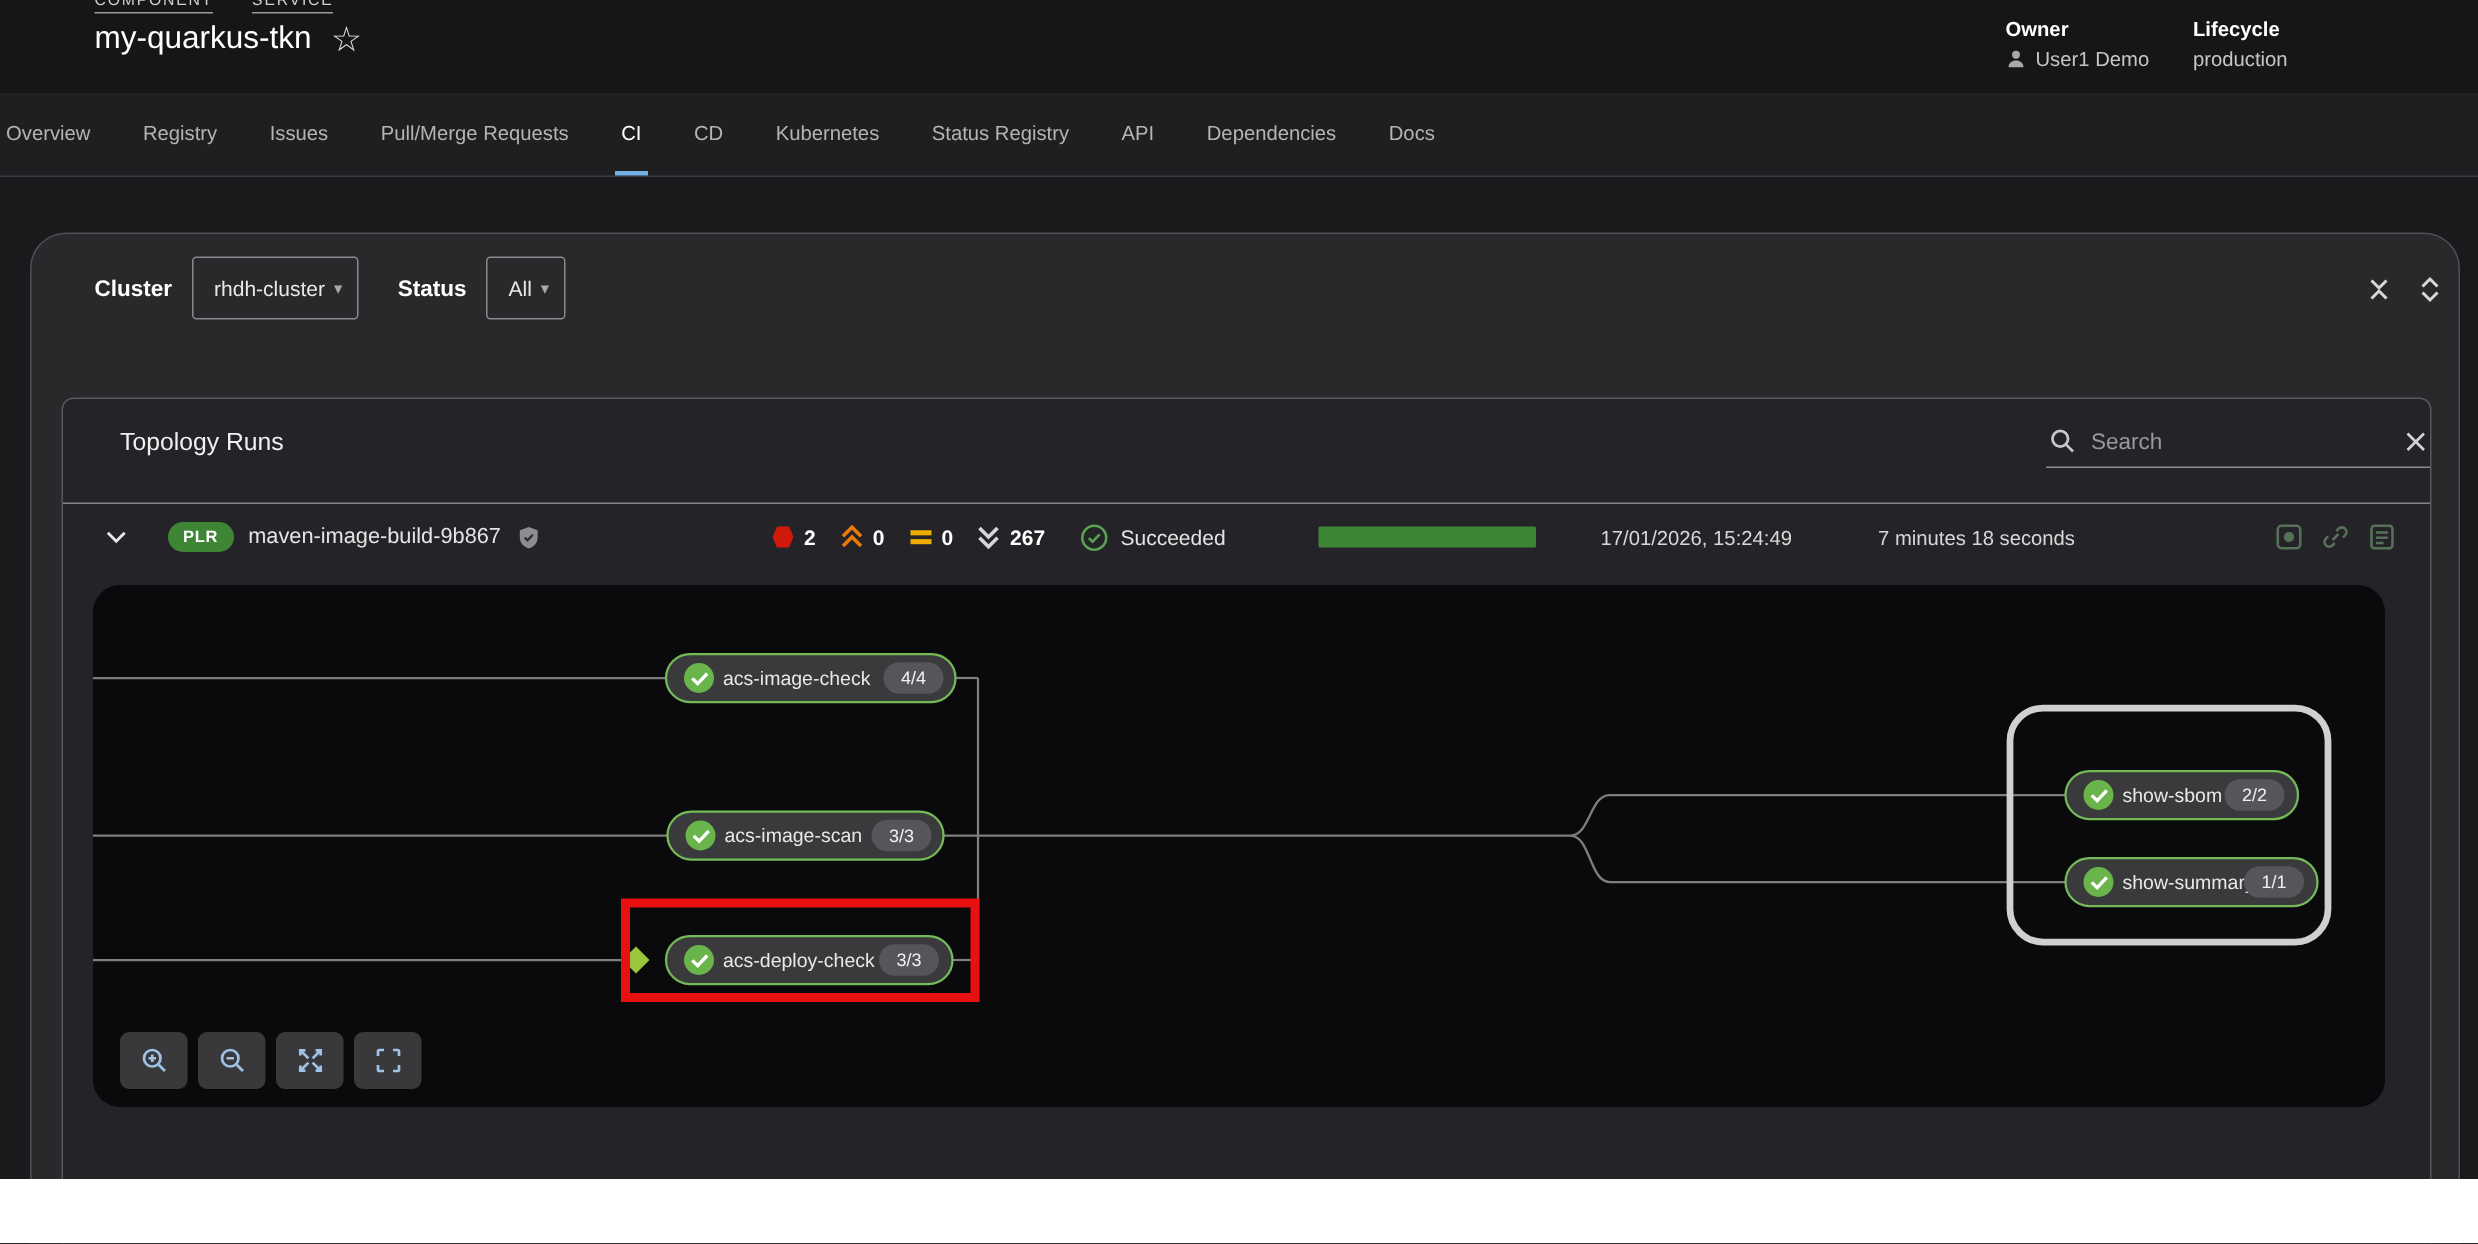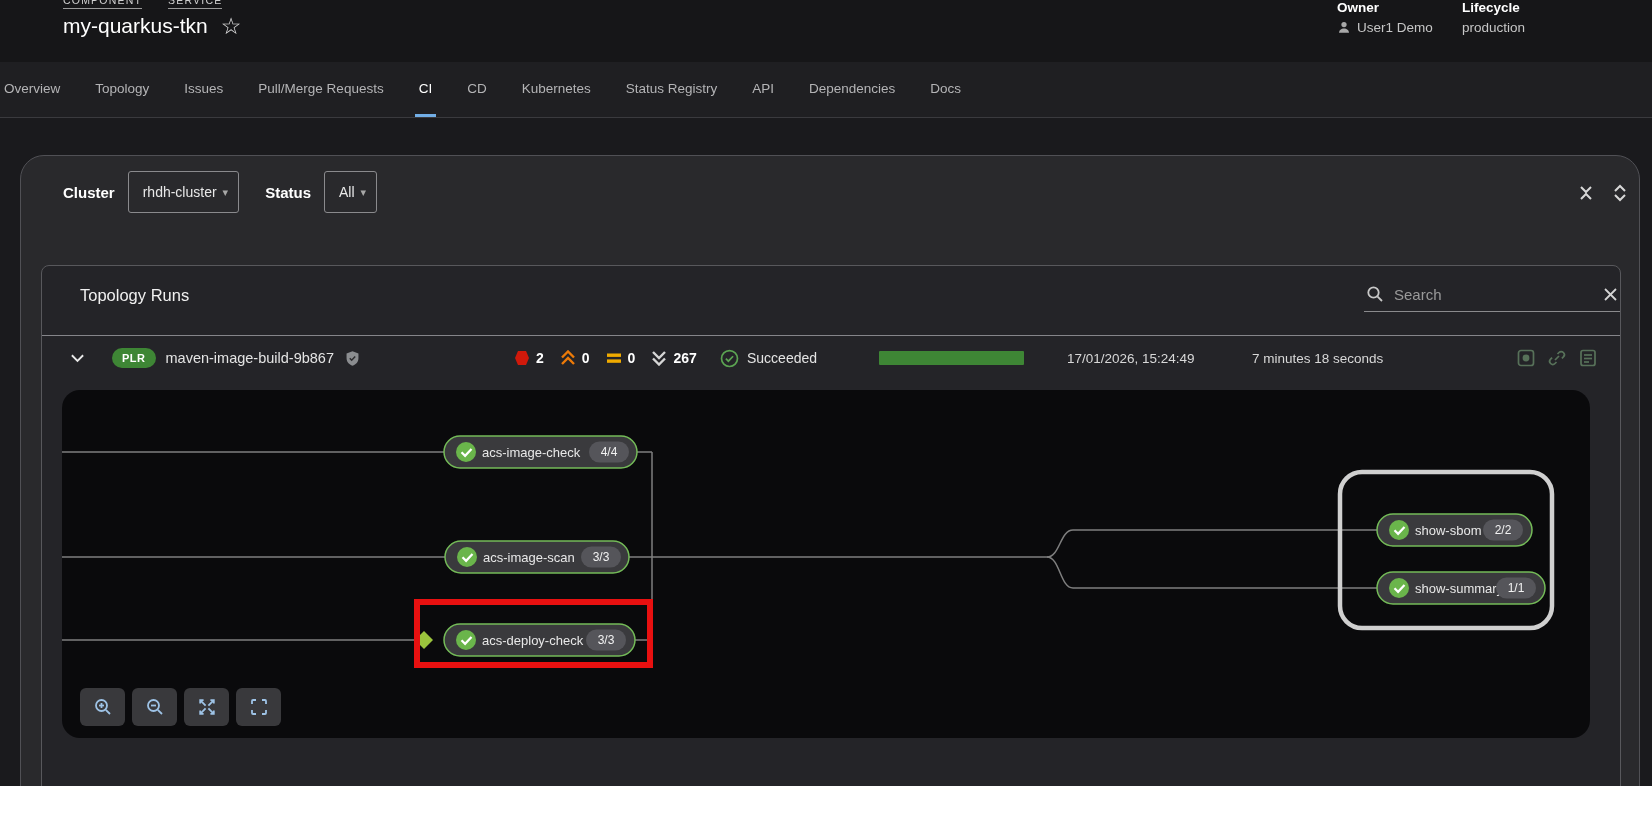--- a/index.html
+++ b/index.html
@@ -11,21 +11,21 @@
   
   .app-header { position:absolute; left:0; top:0; width:1652px; height:62px; background:#161618; }
   .breadcrumb { position:absolute; left:63px; top:-6px; display:flex; gap:26px; }
   .breadcrumb .crumb {
     font-size:10.5px; letter-spacing:1.2px; color:#d0d0d0; text-transform:uppercase;
     border-bottom:1px solid #9a9a9a; padding-bottom:2px; cursor:pointer;
   }
   .title-row { position:absolute; left:63px; top:14px; display:flex; align-items:center; gap:13px; }
   .page-title { font-size:21px; font-weight:400; color:#ffffff; }
   .star { font-size:23px; color:#e2e2e2; cursor:pointer; line-height:1; }
-  .meta-block { position:absolute; top:0; }
+  .meta-block { position:absolute; top:12px; }
   .meta-block .meta-label { font-size:13.5px; font-weight:bold; color:#ffffff; }
   .meta-block .meta-value { margin-top:5px; font-size:13.5px; color:#c6c6c6; display:flex; align-items:center; gap:6px; }
   .owner-block { left:1337px; }
   .lifecycle-block { left:1462px; }
   
   .nav-tabs {
     position:absolute; left:0; top:62px; width:1652px; height:56px;
     background:#1f1f22; border-bottom:1px solid #3a3a3e;
     display:flex; align-items:stretch; 
   }
@@ -140,21 +140,21 @@
     <div class="meta-block lifecycle-block">
       <div class="meta-label">Lifecycle</div>
       <div class="meta-value">
           <span>production</span>
         </div>
     </div>
   </div>
 
   <nav class="nav-tabs">
     <div class="tab">Overview</div>
-    <div class="tab">Topology</div>
+    <div class="tab">Registry</div>
     <div class="tab">Issues</div>
     <div class="tab">Pull/Merge Requests</div>
     <div class="tab active">CI</div>
     <div class="tab">CD</div>
     <div class="tab">Kubernetes</div>
     <div class="tab">Status Registry</div>
     <div class="tab">API</div>
     <div class="tab">Dependencies</div>
     <div class="tab">Docs</div>
   </nav>

